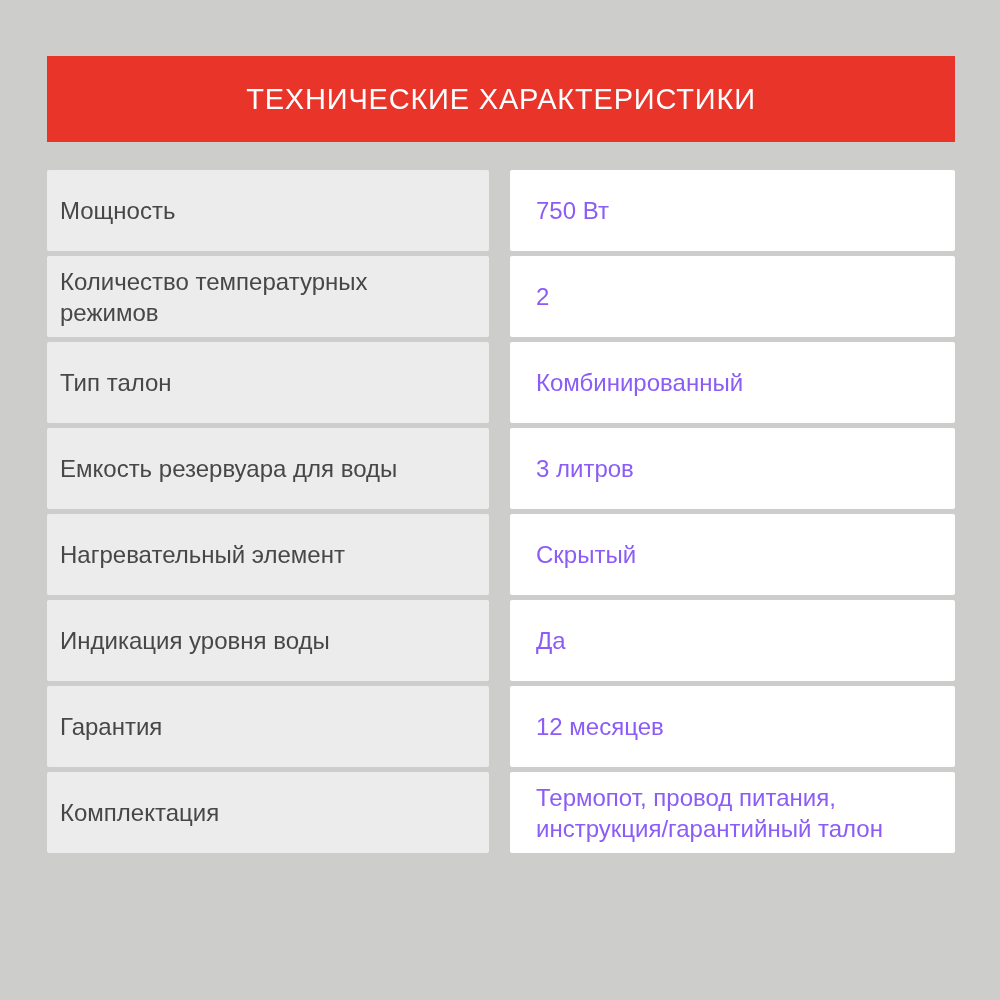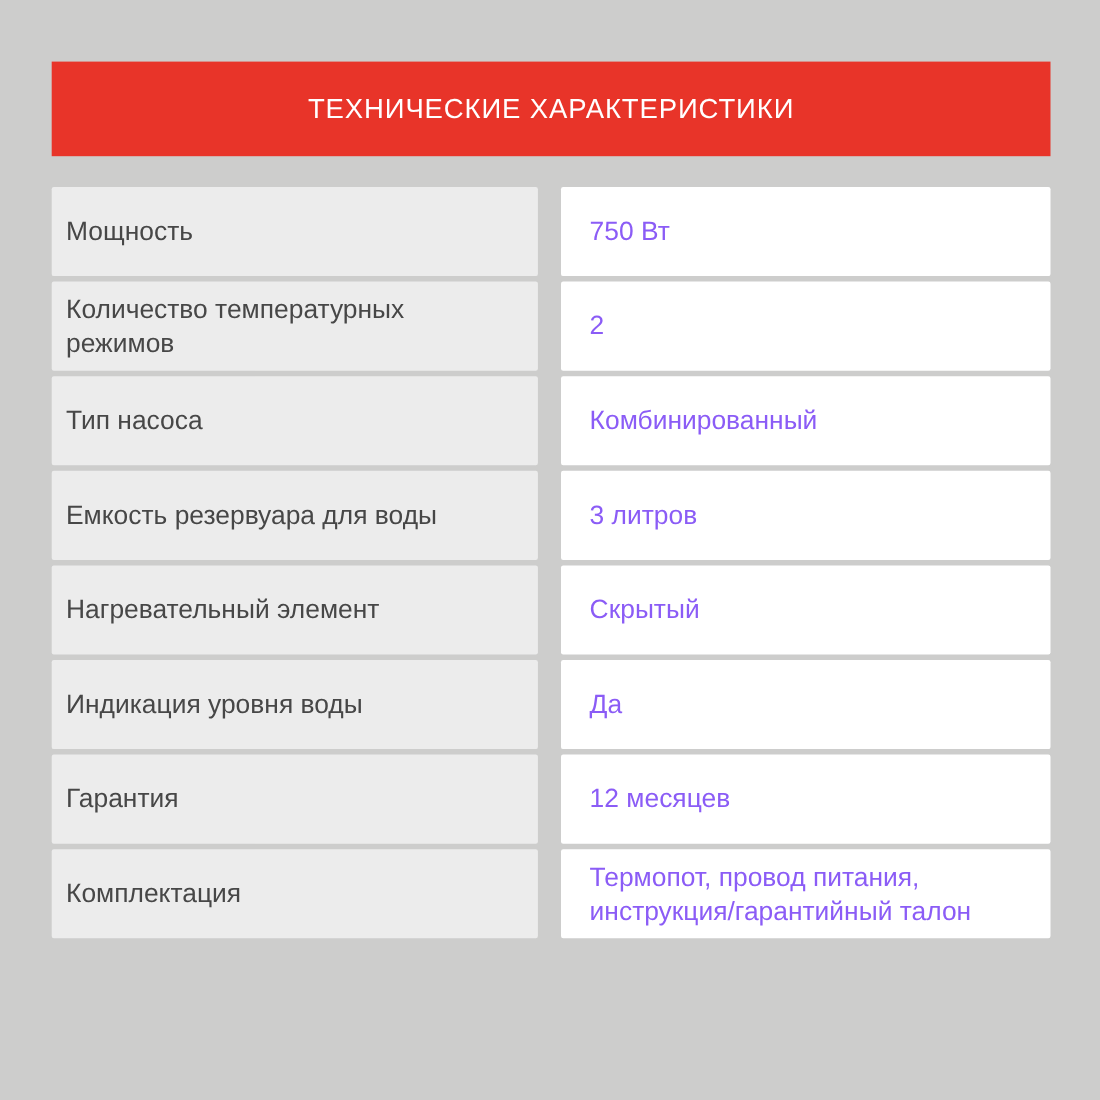--- a/index.html
+++ b/index.html
@@ -21,21 +21,21 @@
     top: 56px;
     width: 908px;
     height: 86px;
     background: #e83429;
     display: flex;
     align-items: center;
     justify-content: center;
   }
   .header-title {
     color: #ffffff;
-    font-size: 25px;
+    font-size: 29px;
     font-weight: 400;
     letter-spacing: 0.8px;
     white-space: nowrap;
   }
 
   .specs-table {
     position: absolute;
     left: 47px;
     top: 170px;
     width: 908px;
@@ -98,21 +98,21 @@
     <div class="spec-row">
     <div class="spec-cell label">
       <span class="spec-label-text">Количество температурных режимов</span>
     </div>
     <div class="spec-cell value">
       <span class="spec-value-text">2</span>
     </div>
   </div>
     <div class="spec-row">
     <div class="spec-cell label">
-      <span class="spec-label-text">Тип насоса</span>
+      <span class="spec-label-text">Тип талон</span>
     </div>
     <div class="spec-cell value">
       <span class="spec-value-text">Комбинированный</span>
     </div>
   </div>
     <div class="spec-row">
     <div class="spec-cell label">
       <span class="spec-label-text">Емкость резервуара для воды</span>
     </div>
     <div class="spec-cell value">

